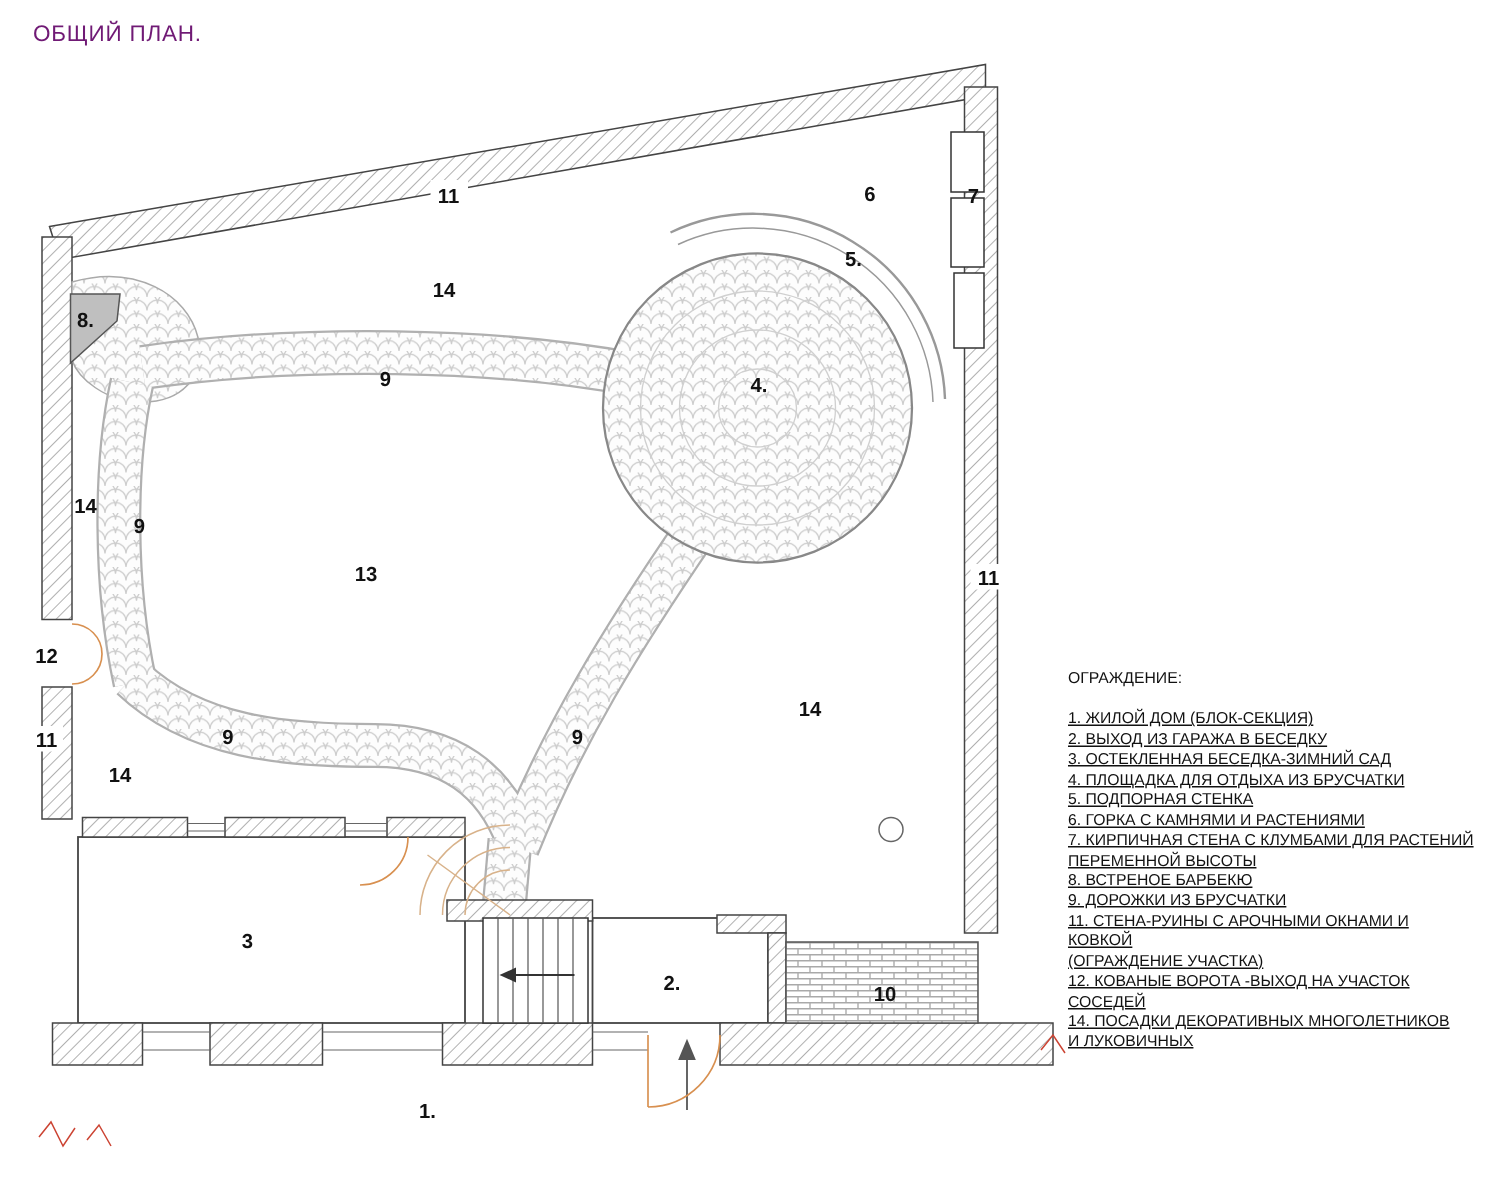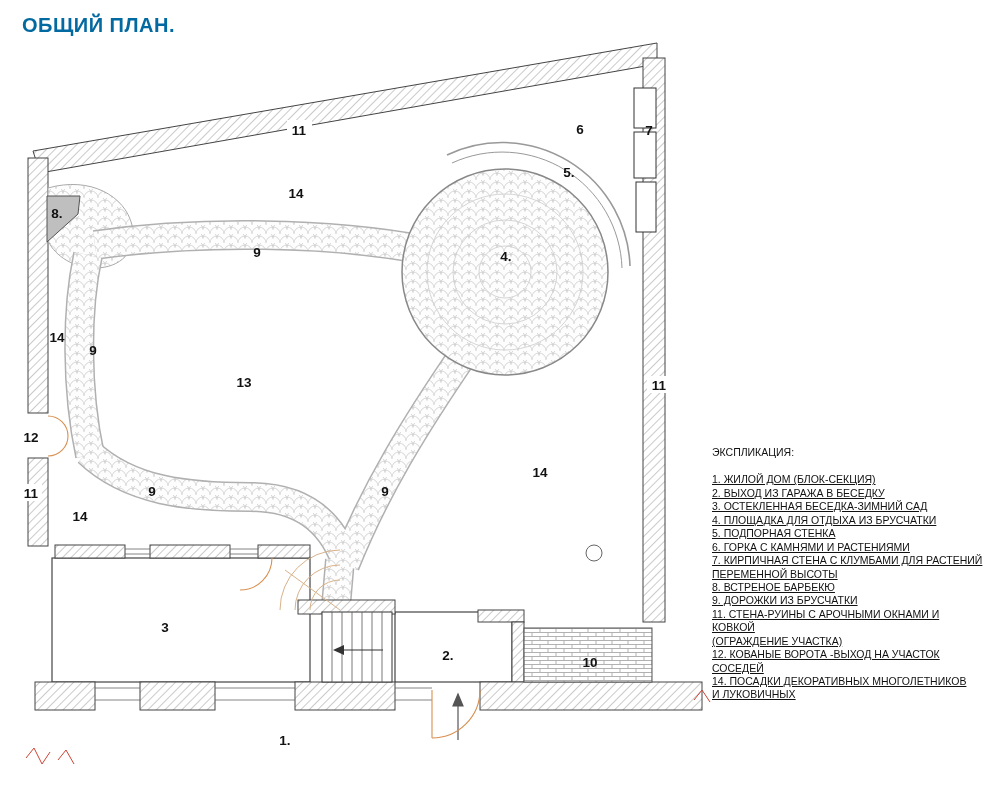--- a/index.html
+++ b/index.html
@@ -1,19 +1,19 @@
 <!DOCTYPE html>
 <html><head>
 <meta charset="utf-8">
 <style>
   html,body{margin:0;padding:0;background:#ffffff;}
   body{width:990px;height:786px;position:relative;overflow:hidden;
        font-family:"Liberation Sans", sans-serif;color:#1a1a1a;}
-  .page-title{position:absolute;left:22px;top:14px;font-size:20px;
-       letter-spacing:.5px;color:#0369a1;font-weight:700;}
+  .page-title{position:absolute;left:22px;top:14px;font-size:15px;
+       letter-spacing:.5px;color:#701a75;font-weight:400;}
   .plan-svg{position:absolute;left:0;top:0;}
   .legend{position:absolute;left:712px;top:446px;width:272px;
        font-size:10.5px;line-height:1.28;color:#111;}
   .legend-title{margin-bottom:14px;}
   .legend-item{white-space:pre-line;text-decoration:underline;}
   svg text{font-family:"Liberation Sans", sans-serif;font-size:13.5px;
        font-weight:600;fill:#111;}
 </style>
 </head>
 <body>
@@ -173,21 +173,21 @@
     <text x="31" y="498">11</text>
     <text x="80" y="521">14</text>
     <text x="165" y="632">3</text>
     <text x="448" y="660">2.</text>
     <text x="590" y="667">10</text>
     <text x="285" y="745">1.</text>
   </g>
 </svg>
 
 <div class="legend">
-  <div class="legend-title">ЭКСПЛИКАЦИЯ:</div>
+  <div class="legend-title">ОГРАЖДЕНИЕ:</div>
   <div class="legend-item">1. ЖИЛОЙ ДОМ (БЛОК-СЕКЦИЯ)</div>
   <div class="legend-item">2. ВЫХОД ИЗ ГАРАЖА В БЕСЕДКУ</div>
   <div class="legend-item">3. ОСТЕКЛЕННАЯ БЕСЕДКА-ЗИМНИЙ САД</div>
   <div class="legend-item">4. ПЛОЩАДКА ДЛЯ ОТДЫХА ИЗ БРУСЧАТКИ</div>
   <div class="legend-item">5. ПОДПОРНАЯ СТЕНКА</div>
   <div class="legend-item">6. ГОРКА С КАМНЯМИ И РАСТЕНИЯМИ</div>
   <div class="legend-item">7. КИРПИЧНАЯ СТЕНА С КЛУМБАМИ ДЛЯ РАСТЕНИЙ
 ПЕРЕМЕННОЙ ВЫСОТЫ</div>
   <div class="legend-item">8. ВСТРЕНОЕ БАРБЕКЮ</div>
   <div class="legend-item">9. ДОРОЖКИ ИЗ БРУСЧАТКИ</div>

